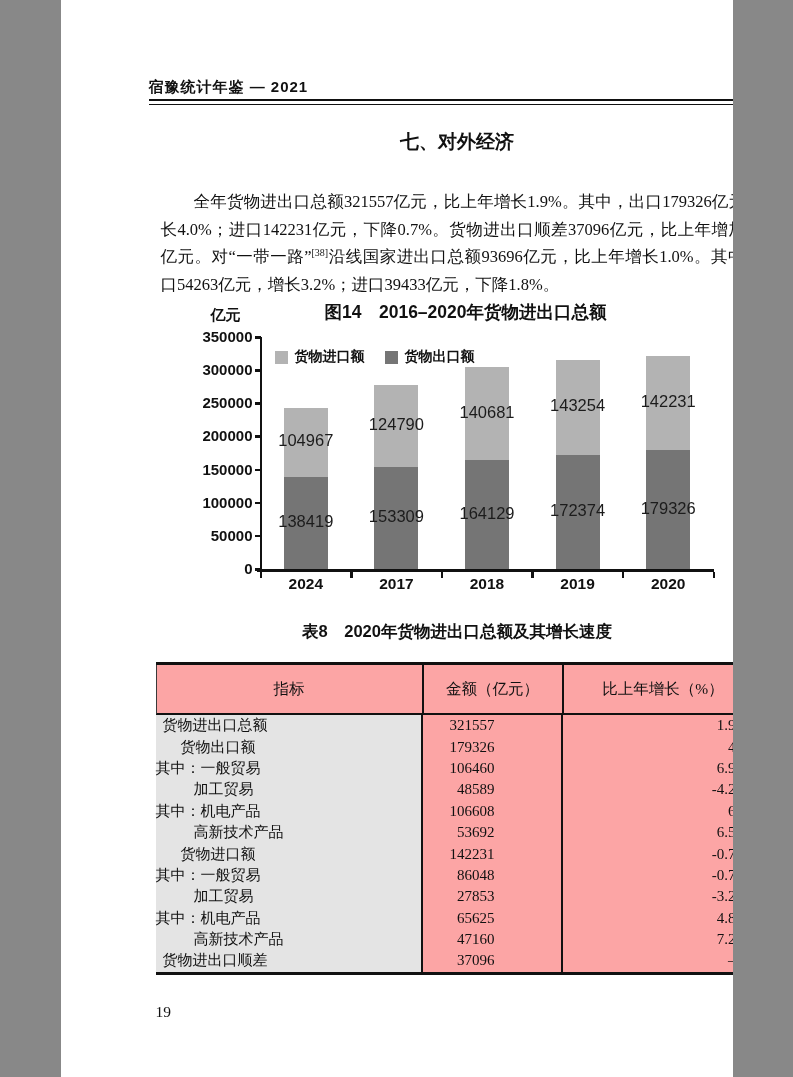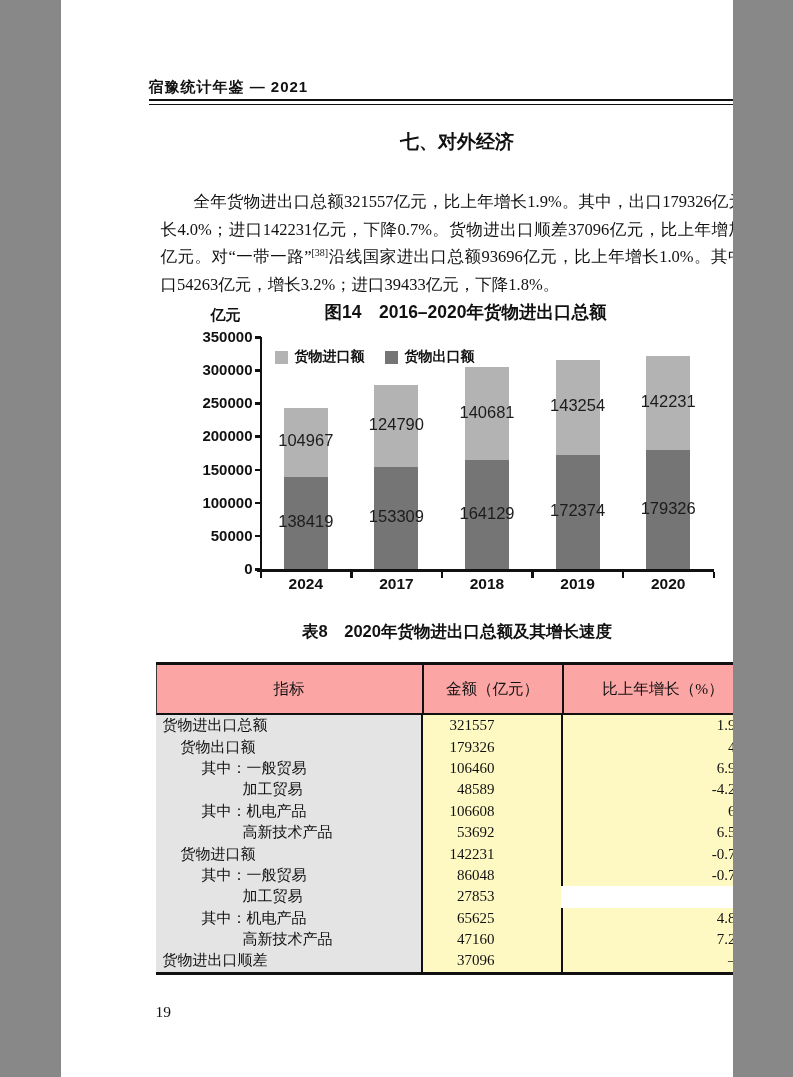--- a/index.html
+++ b/index.html
@@ -29,26 +29,26 @@
   .c-swatch{width:13px;height:13px;display:inline-block;}
   
   .table-title{position:absolute;left:88px;top:621px;width:617px;text-align:center;
                font-size:16.5px;font-weight:700;}
   .data-table{position:absolute;left:95px;top:662px;width:608px;
               border-top:3px solid #111;border-bottom:3px solid #111;}
   .t-row{display:grid;grid-template-columns:265px 140px auto;}
   .t-head{height:48px;background:#fca5a5;border-bottom:2px solid #111;
           border-left:1px solid #3a3a3a;border-right:1px solid #3a3a3a;}
   .t-hcell{display:flex;align-items:center;justify-content:center;font-size:15.5px;}
-  .t-cell{display:flex;align-items:center;font-size:15px;height:21.4px;background:#fef9c3;}
+  .t-cell{display:flex;align-items:center;font-size:15px;height:21.4px;background:#fca5a5;}
   .t-c0{background:#e4e4e4;}
   .sep{border-left:2px solid #111;}
   .t-amt{justify-content:flex-end;padding-right:66px;}
   .t-grw{justify-content:flex-end;padding-right:28px;}
-  .ind0{padding-left:7px;}.ind1{padding-left:25px;}.ind2{padding-left:46px;}.ind3{padding-left:87px;}
+  .ind0{padding-left:7px;}.ind1{padding-left:25px;}.ind2{}.ind3{padding-left:38px;}
   .page-number{position:absolute;left:95px;top:1003px;font-size:15.5px;}
 </style>
 </head>
 <body>
 
 <div class="page">
 
   <div class="book-title sans">宿豫统计年鉴 — 2021</div>
   <div class="rule-thick"></div>
   <div class="rule-thin"></div>
@@ -164,20 +164,21 @@
         <div class="t-cell t-grw sep">-0.7</div>
       </div>
       <div class="t-row">
         <div class="t-cell t-c0 ind2">其中：一般贸易</div>
         <div class="t-cell t-amt sep">86048</div>
         <div class="t-cell t-grw sep">-0.7</div>
       </div>
       <div class="t-row">
         <div class="t-cell t-c0 ind3">加工贸易</div>
         <div class="t-cell t-amt sep">27853</div>
+        <div class="t-cell t-grw sep">-3.2</div>
       </div>
       <div class="t-row">
         <div class="t-cell t-c0 ind2">其中：机电产品</div>
         <div class="t-cell t-amt sep">65625</div>
         <div class="t-cell t-grw sep">4.8</div>
       </div>
       <div class="t-row">
         <div class="t-cell t-c0 ind3">高新技术产品</div>
         <div class="t-cell t-amt sep">47160</div>
         <div class="t-cell t-grw sep">7.2</div>

